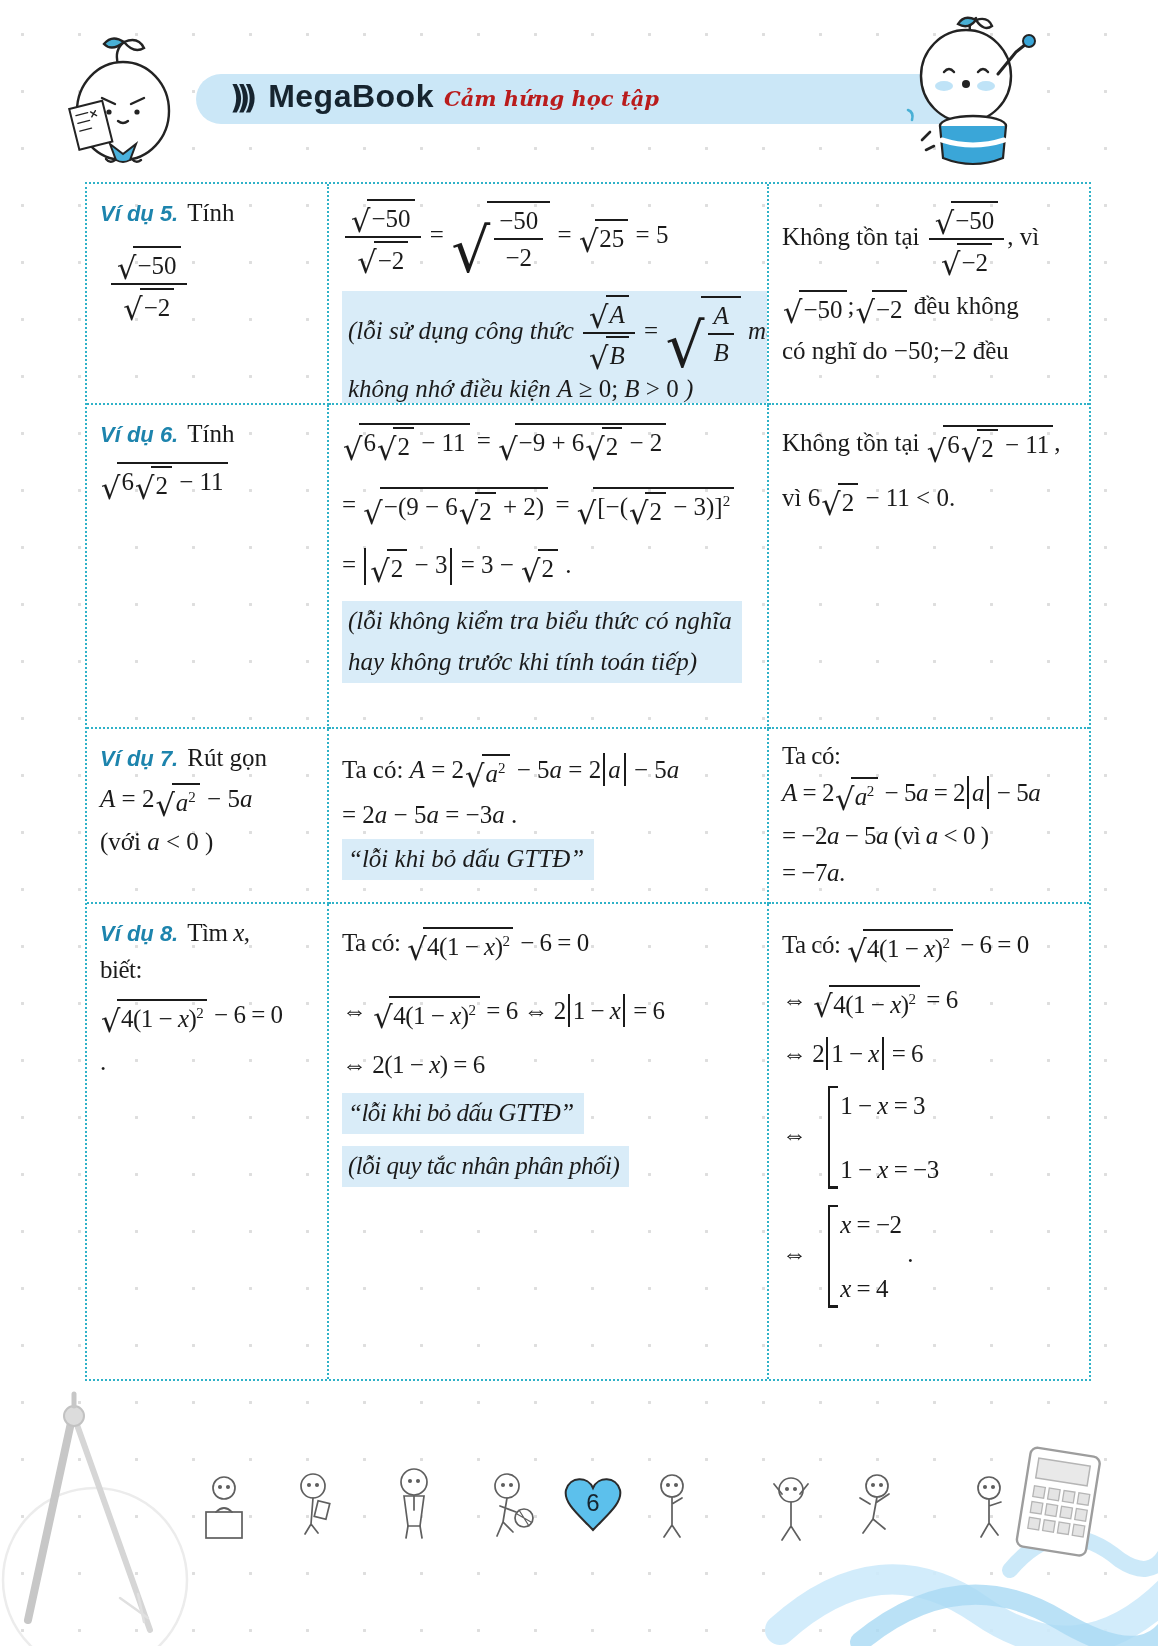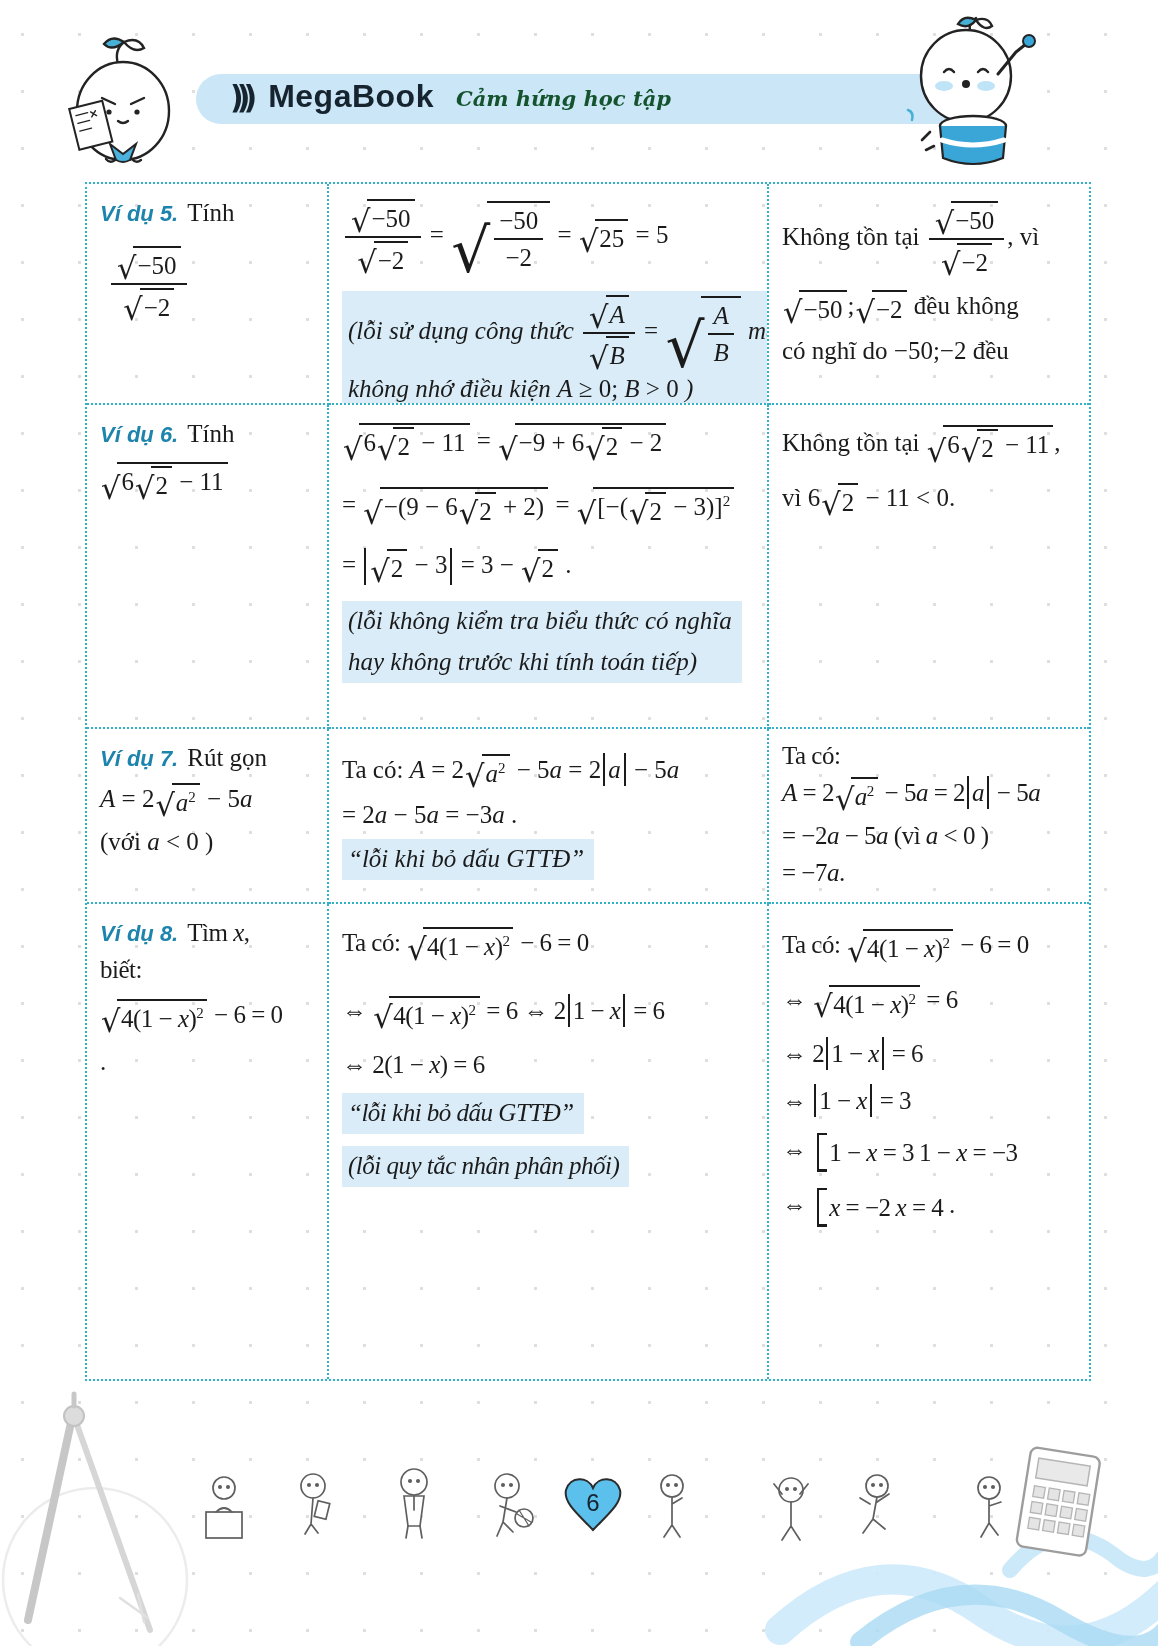--- a/index.html
+++ b/index.html
@@ -9,21 +9,21 @@
     background-image:radial-gradient(circle,#dedede 1.4px,transparent 1.6px);
     background-size:57px 57px;background-position:51px 6px;
     font-family:"Liberation Serif","DejaVu Serif",serif;color:#1b1b1b;
   }
   
   .header{position:absolute;left:0;top:0;width:100%;height:170px}
   .banner{position:absolute;left:196px;top:74px;width:772px;height:50px;background:#cbe7f7;border-radius:26px}
   .logo-row{position:absolute;left:230px;top:78px;display:flex;align-items:center;gap:10px}
   .logo-arrows{font-family:"DejaVu Sans",sans-serif;font-weight:900;font-size:30px;letter-spacing:-7px;color:#16242f;transform:scaleY(1.05);margin-right:8px}
   .logo-text{font-family:"Liberation Sans","DejaVu Sans",sans-serif;font-weight:700;font-size:32px;color:#16242f;letter-spacing:.5px}
-  .tagline{font-family:"DejaVu Serif",serif;font-style:italic;font-weight:700;font-size:21px;color:#14532d;margin-left:12px;padding-top:4px}
+  .tagline{font-family:"DejaVu Serif",serif;font-style:italic;font-weight:700;font-size:21px;color:#b91c1c;margin-left:0;padding-top:4px}
   .mascot{position:absolute}
   
   .table{
     position:absolute;left:85px;top:182px;width:1006px;height:1199px;
     display:grid;grid-template-columns:242px 440px 320px;grid-template-rows:221px 324px 175px 475px;
     border:2px dotted #2fb2c8;
   }
   .cell{border-right:2px dotted #2fb2c8;border-bottom:2px dotted #2fb2c8;overflow:hidden;padding:10px 8px 4px 13px}
   .cell.lastcol{border-right:none}
   .cell.lastrow{border-bottom:none}
@@ -37,21 +37,21 @@
   .sq{display:inline-flex;align-items:flex-end;vertical-align:middle;margin:0 1px}
   .sqs{font-family:"DejaVu Sans",sans-serif;line-height:.92;font-size:1.22em;margin-right:-3px;position:relative;top:1px}
   .sqb{display:inline-block;border-top:2px solid #1b1b1b;padding:1px 4px 0 4px}
   .sq.tall>.sqs{font-size:2.45em;line-height:.8}
   .fr{display:inline-flex;flex-direction:column;text-align:center;vertical-align:middle;margin:0 3px}
   .fr>.nu{border-bottom:2px solid #1b1b1b;padding:0 5px 1px}
   .fr>.de{padding:1px 5px 0}
   .ab{display:inline-block;border-left:2px solid #1b1b1b;border-right:2px solid #1b1b1b;padding:0 3px;margin:0 2px}
   .sp{font-size:.6em;vertical-align:super;line-height:0}
   .it{font-style:italic}
-  .cases{display:inline-flex;flex-direction:row;gap:5px;padding:3px 0 3px 10px;margin-left:5px;border-left:2.5px solid #1b1b1b;position:relative;vertical-align:middle}
+  .cases{display:inline-flex;flex-direction:column;gap:31px;padding:3px 0 3px 10px;margin-left:16px;border-left:2.5px solid #1b1b1b;position:relative;vertical-align:middle}
   .cases::before,.cases::after{content:"";position:absolute;left:0;width:8px;height:2.5px;background:#1b1b1b}
   .cases::before{top:0}.cases::after{bottom:0}
   .cl{white-space:nowrap}
   
   .footer-svg{position:absolute;left:0;top:1380px;width:1158px;height:266px}
 </style>
 </head>
 <body>
 
 <div class="header">
@@ -304,21 +304,20 @@
   <div class="cell lastcol lastrow tight">
     <div class="m" style="margin-top:14px">Ta có: <span class="sq">
           <span class="sqs">√</span>
           <span class="sqb">4(1 − <span class="it">x</span>)<span class="sp">2</span></span>
         </span> − 6 = 0</div>
     <div class="m" style="margin-top:18px">⇔ <span class="sq">
           <span class="sqs">√</span>
           <span class="sqb">4(1 − <span class="it">x</span>)<span class="sp">2</span></span>
         </span> = 6</div>
     <div class="m" style="margin-top:16px">⇔ 2<span class="ab">1 − <span class="it">x</span></span> = 6</div>
-    <div class="m" style="margin-top:14px">⇔ <span class="ab">1 − <span class="it">x</span></span> = 3</div>
     <div class="m" style="margin-top:16px">⇔ <span class="cases">
           <span class="cl">1 − <span class="it">x</span> = 3</span>
           <span class="cl">1 − <span class="it">x</span> = −3</span>
         </span></div>
     <div class="m" style="margin-top:16px">⇔ <span class="cases">
           <span class="cl"><span class="it">x</span> = −2</span>
           <span class="cl"><span class="it">x</span> = 4</span>
         </span> .</div>
   </div>
 </div>

